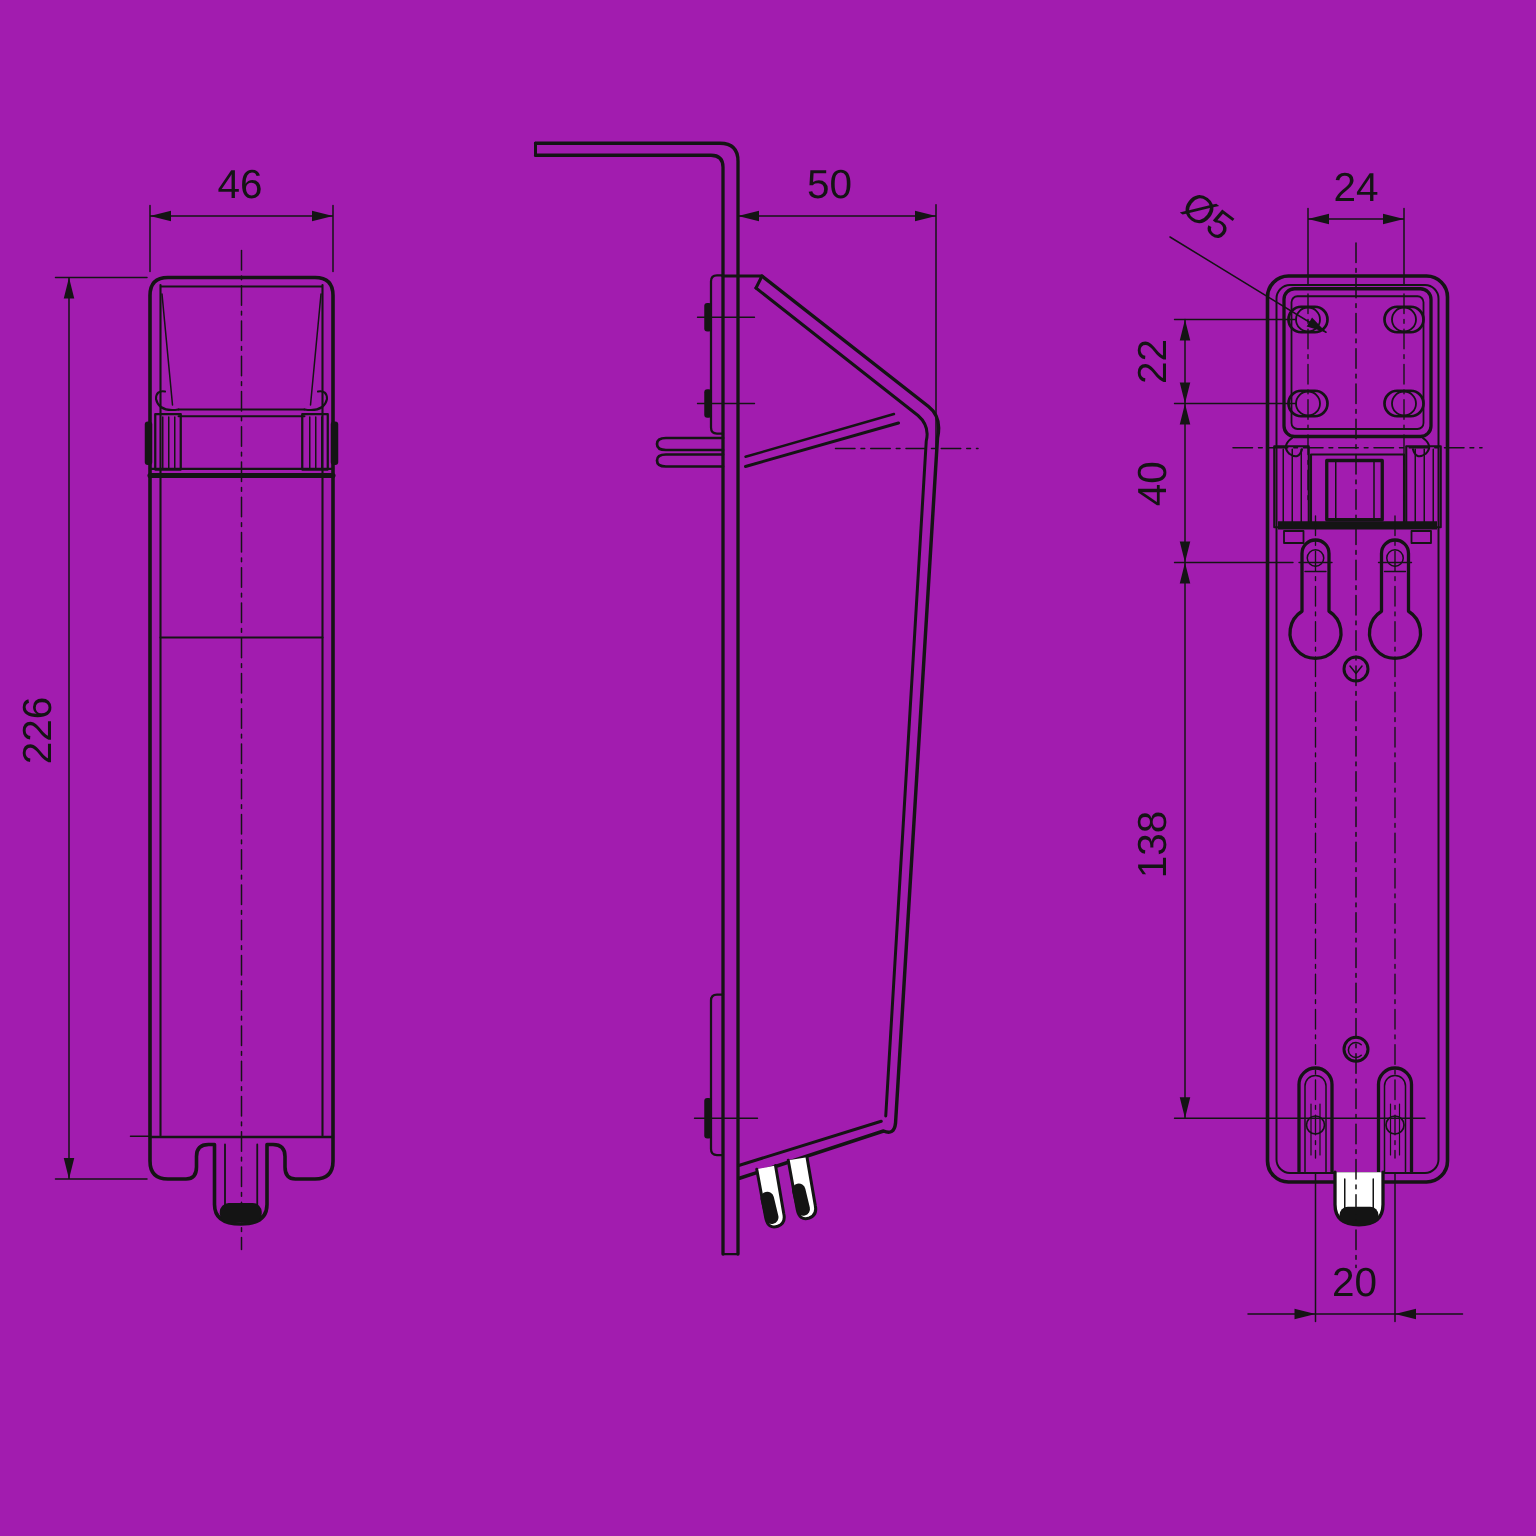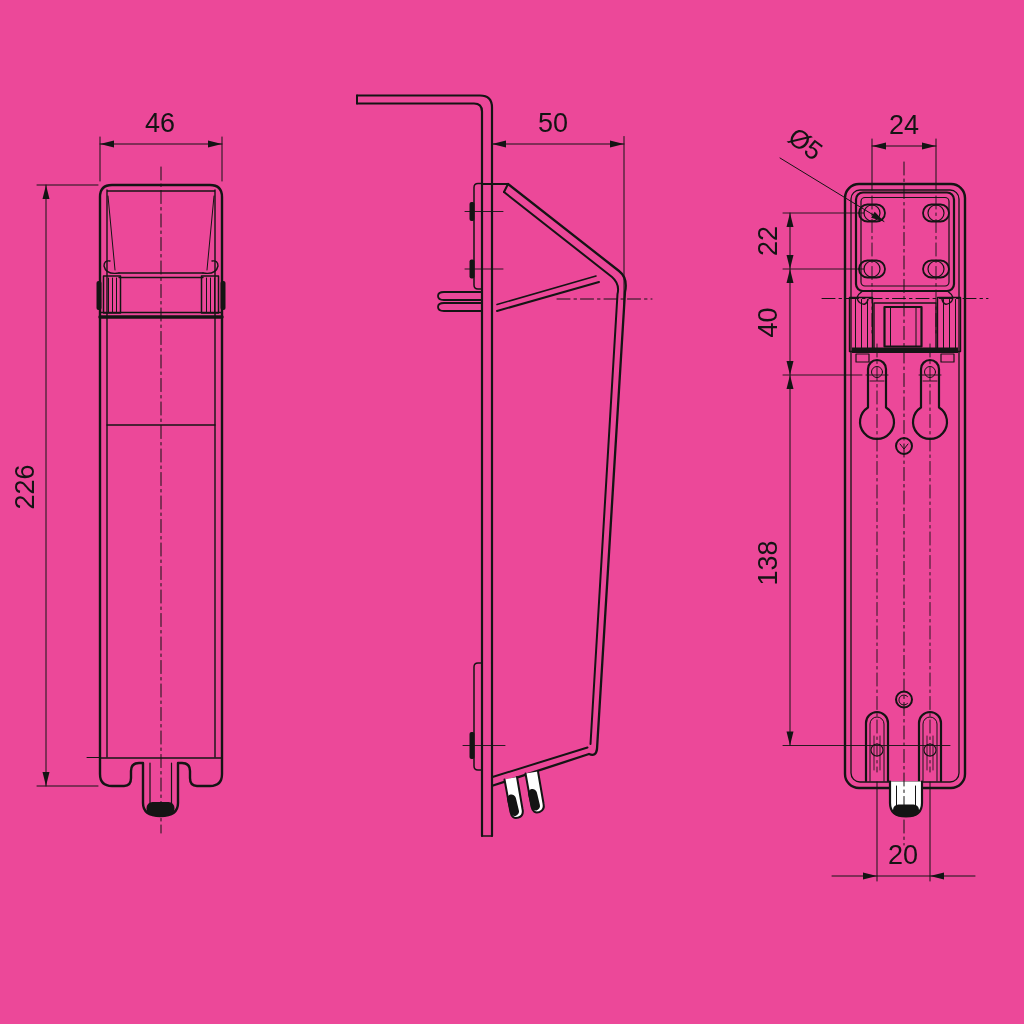--- a/index.html
+++ b/index.html
@@ -1,16 +1,16 @@
 <!DOCTYPE html>
 <html><head>
 <meta charset="utf-8">
 <style>
   html,body{margin:0;padding:0;background:#ffffff;}
-  .page{width:1024px;height:1024px;background:#ec4899;position:relative;overflow:hidden;}
+  .page{width:1024px;height:1024px;background:#a21caf;position:relative;overflow:hidden;}
   svg{display:block;}
   text{font-family:"Liberation Sans", sans-serif;fill:#141414;}
   .dim{font-size:27px;}
   .dim-small{font-size:26px;}
   path,line,rect,circle,polyline{vector-effect:none;}
 </style>
 </head>
 <body>
 
 <div class="page">

